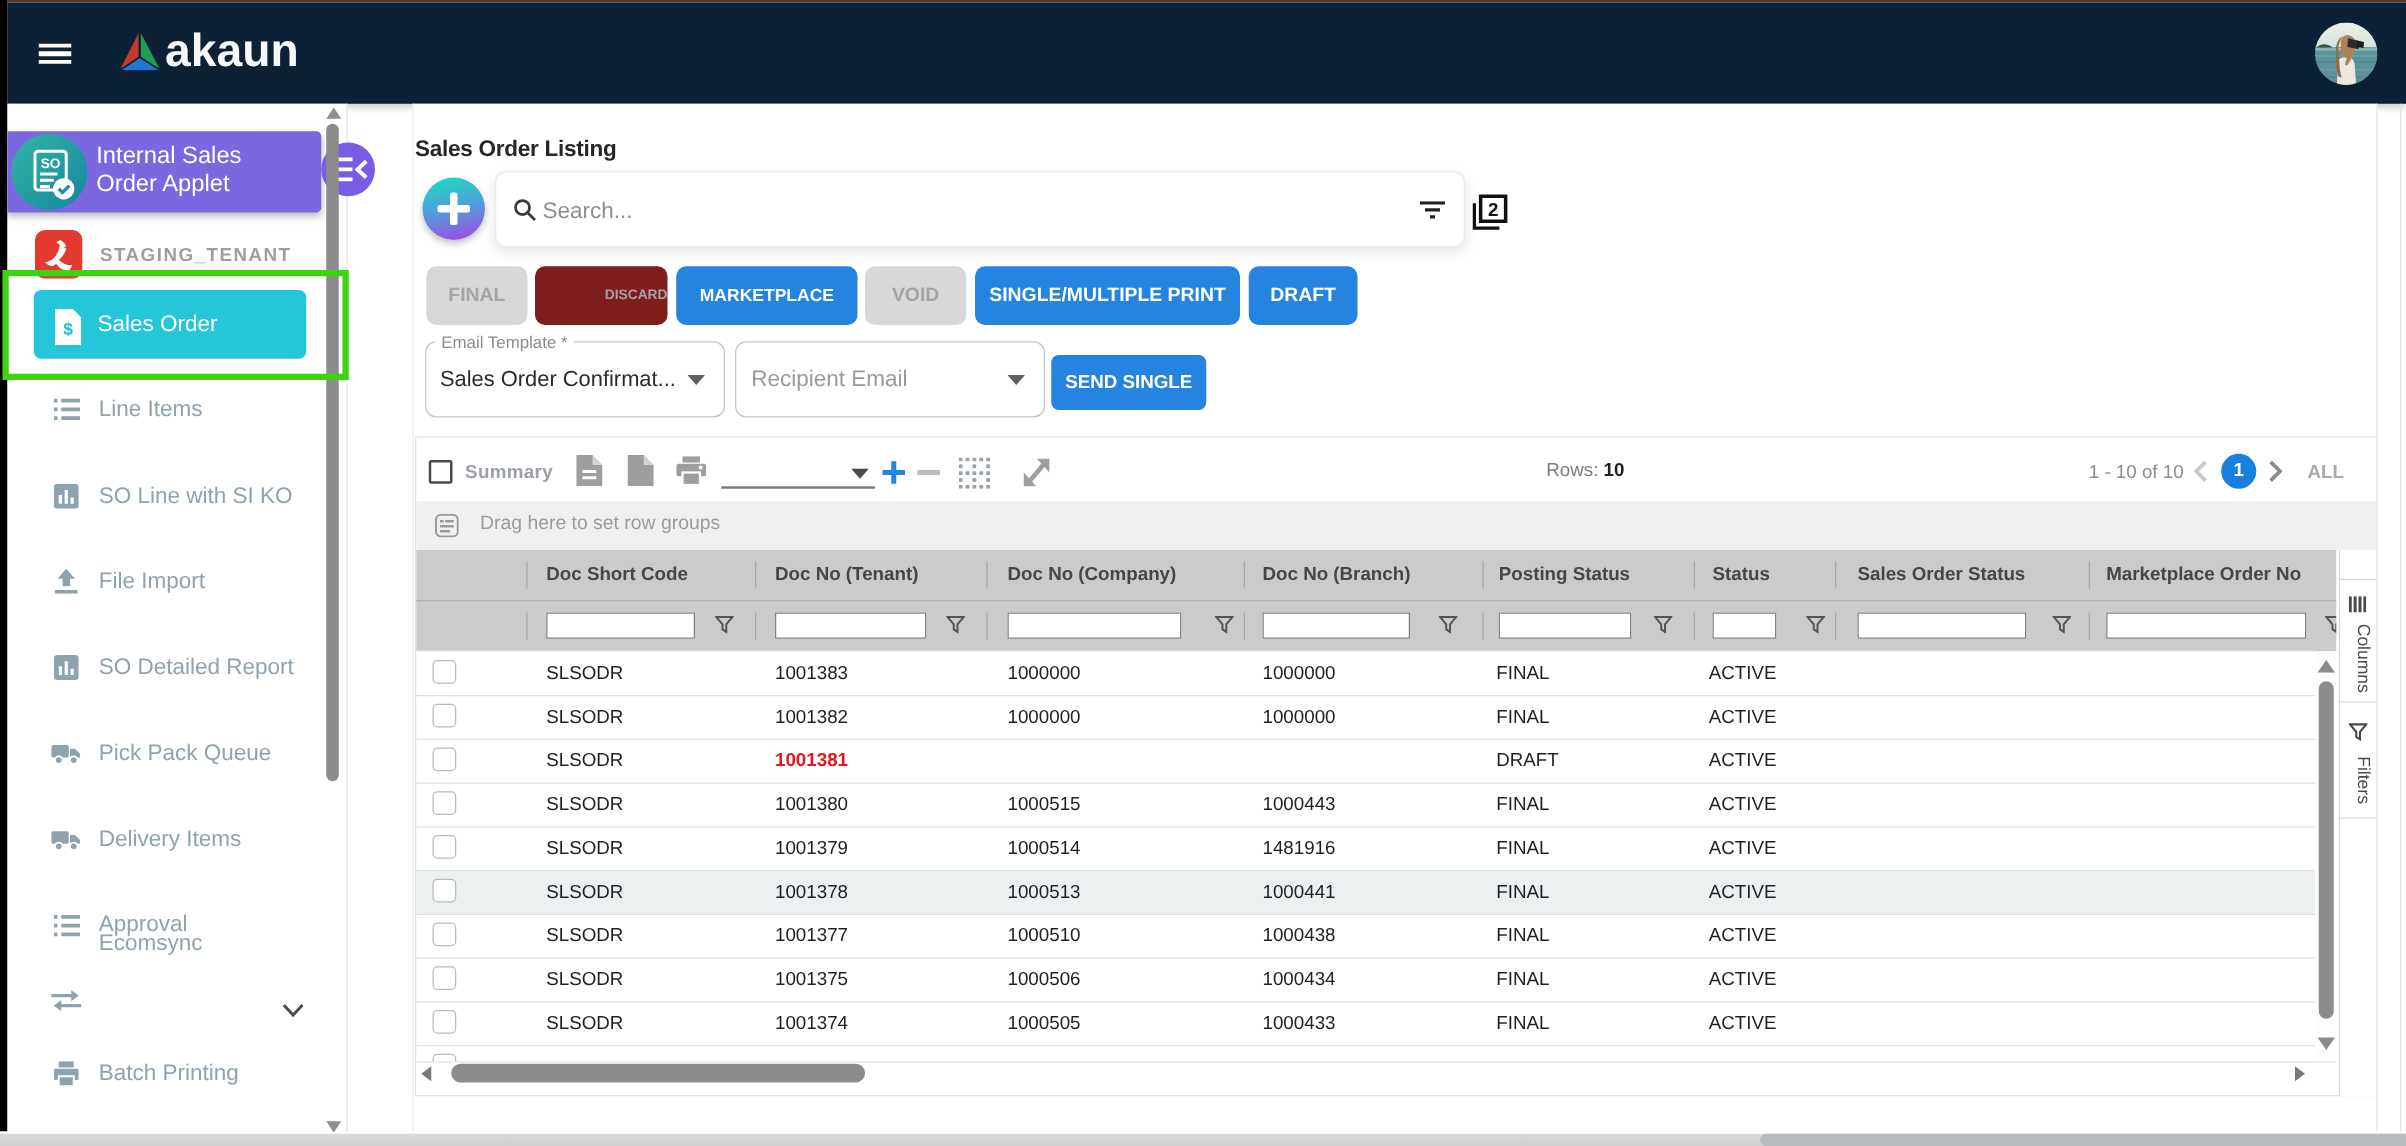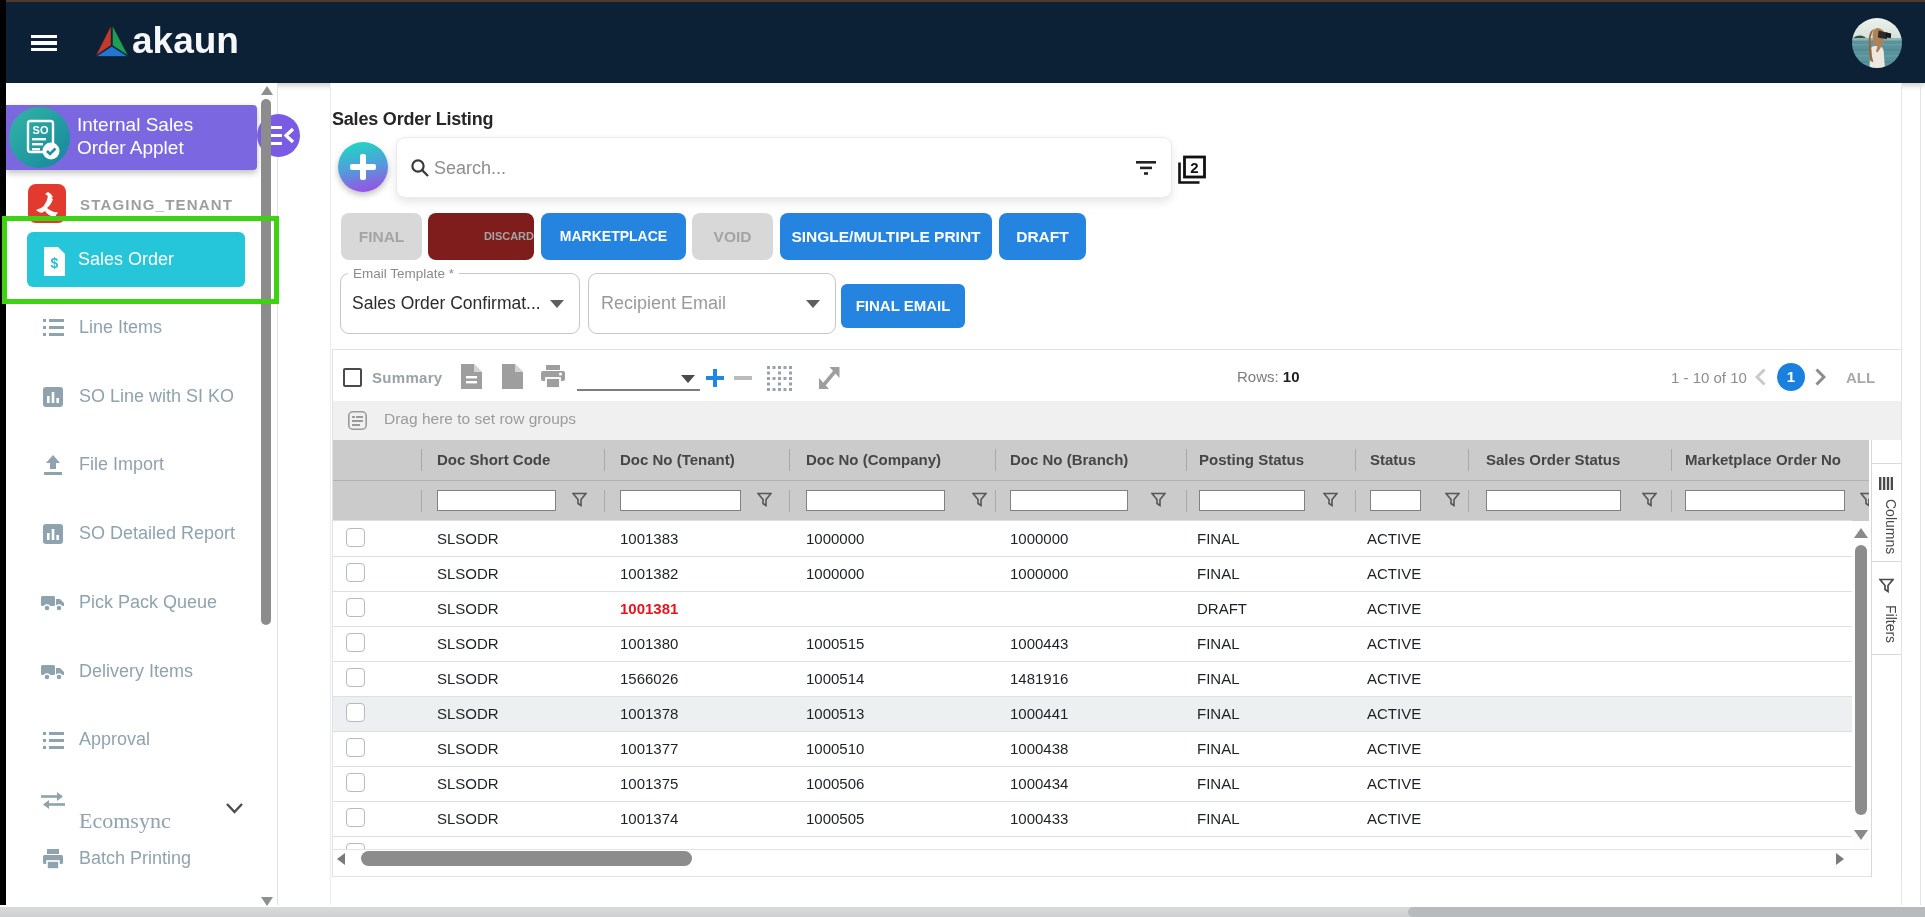--- a/index.html
+++ b/index.html
@@ -168,21 +168,21 @@
         <rect x="6" y="15" width="15" height="3" fill="#8fa3ae"></rect>
     </svg>
     <div class="abs" style="left:79px;top:729px;font-size:18px;">Approval</div>
 
     <svg class="abs ic" style="left:41px;top:792px;" width="24" height="17" viewBox="0 0 24 17">
       <path d="M0 4.5 h18" stroke="#8fa3ae" stroke-width="2.6" fill="none"></path>
       <path d="M16 0 l6 4.5 l-6 4.5" fill="#8fa3ae"></path>
       <path d="M24 12.5 h-18" stroke="#8fa3ae" stroke-width="2.6" fill="none"></path>
       <path d="M8 8 l-6 4.5 l6 4.5" fill="#8fa3ae"></path>
     </svg>
-    <div class="abs" style="left:79px;top:808px;font-size:22px;font-family:Liberation Serif, serif;">Ecomsync</div>
+    <div class="abs" style="left:79px;top:744px;font-size:18px;">Ecomsync</div>
     <svg class="abs ic" style="left:226px;top:803px;" width="17" height="11" viewBox="0 0 17 11">
       <path d="M1 1 l7.5 8 l7.5 -8" stroke="#4d4d4d" stroke-width="2.4" fill="none"></path>
     </svg>
 
     <svg class="abs ic" style="left:43px;top:849px;" width="20" height="20" viewBox="0 0 20 20">
       <rect x="4" y="0" width="12" height="5" fill="#8fa3ae"></rect>
       <rect x="0" y="6" width="20" height="9" rx="1.5" fill="#8fa3ae"></rect>
       <rect x="4" y="12" width="12" height="8" fill="#8fa3ae" stroke="#fff" stroke-width="1.6"></rect>
     </svg>
     <div class="abs" style="left:79px;top:848px;font-size:18px;">Batch Printing</div>
@@ -229,21 +229,21 @@
   </div>
 
   <div id="emailrow" style="position:absolute;left:0;top:0;">
     <div class="abs" style="left:340px;top:273px;width:240px;height:61px;border:1px solid #c6c6c6;border-radius:9px;"></div>
     <div class="abs" style="left:348px;top:266px;background:#fff;padding:0 5px;font-size:13.5px;color:#8b8b8b;text-align:right;">Email Template *</div>
     <div class="abs" style="left:352px;top:293px;font-size:17.5px;color:#2b2b2b;">Sales Order Confirmat...</div>
     <div class="abs" style="left:550px;top:300px;width:0;height:0;border-left:7px solid transparent;border-right:7px solid transparent;border-top:8px solid #5f5f5f;"></div>
     <div class="abs" style="left:588px;top:273px;width:248px;height:61px;border:1px solid #c6c6c6;border-radius:9px;"></div>
     <div class="abs" style="left:601px;top:293px;font-size:18px;color:#9a9a9a;">Recipient Email</div>
     <div class="abs" style="left:806px;top:300px;width:0;height:0;border-left:7px solid transparent;border-right:7px solid transparent;border-top:8px solid #5f5f5f;"></div>
-    <div class="abs" style="left:841px;top:284px;width:124px;height:44px;background:#2484e0;border-radius:6px;color:#fff;font-size:15px;font-weight:bold;line-height:44px;text-align:center;">FINAL EMAIL</div>
+    <div class="abs" style="left:841px;top:284px;width:124px;height:44px;background:#2484e0;border-radius:6px;color:#fff;font-size:15px;font-weight:bold;line-height:44px;text-align:center;">SEND SINGLE</div>
   </div>
 
   <div id="gridcard" style="position:absolute;left:0;top:0;">
     <div class="abs" style="left:332px;top:349px;width:1570px;height:528px;background:#fff;border:1px solid #dfe2e6;"></div>
 
     <div class="abs" style="left:343px;top:368px;width:19px;height:19px;border:2px solid #4a4a4a;border-radius:2px;background:#fff;"></div>
     <div class="abs" style="left:372px;top:369px;font-size:15px;font-weight:bold;color:#9aa0a6;letter-spacing:0.3px;">Summary</div>
     <svg class="abs ic" style="left:461px;top:364px;" width="21" height="25" viewBox="0 0 21 25">
       <path d="M0 0 h13 l8 8 v17 h-21 z" fill="#9e9e9e"></path>
       <rect x="5" y="12" width="11" height="2.4" fill="#fff"></rect>
@@ -414,21 +414,21 @@
       <div class="cell" style="left:1367px;top:600px;">ACTIVE</div>
       <div class="cb" style="left:346px;top:633px;"></div>
       <div class="cell" style="left:437px;top:635px;">SLSODR</div>
       <div class="cell" style="left:620px;top:635px;text-align:center;">1001380</div>
       <div class="cell" style="left:806px;top:635px;">1000515</div>
       <div class="cell" style="left:1010px;top:635px;">1000443</div>
       <div class="cell" style="left:1197px;top:635px;">FINAL</div>
       <div class="cell" style="left:1367px;top:635px;">ACTIVE</div>
       <div class="cb" style="left:346px;top:668px;"></div>
       <div class="cell" style="left:437px;top:670px;">SLSODR</div>
-      <div class="cell" style="left:620px;top:670px;">1566026</div>
+      <div class="cell" style="left:620px;top:670px;">1001379</div>
       <div class="cell" style="left:806px;top:670px;">1000514</div>
       <div class="cell" style="left:1010px;top:670px;">1481916</div>
       <div class="cell" style="left:1197px;top:670px;">FINAL</div>
       <div class="cell" style="left:1367px;top:670px;">ACTIVE</div>
       <div class="cb" style="left:346px;top:703px;"></div>
       <div class="cell" style="left:437px;top:705px;">SLSODR</div>
       <div class="cell" style="left:620px;top:705px;">1001378</div>
       <div class="cell" style="left:806px;top:705px;">1000513</div>
       <div class="cell" style="left:1010px;top:705px;">1000441</div>
       <div class="cell" style="left:1197px;top:705px;">FINAL</div>

